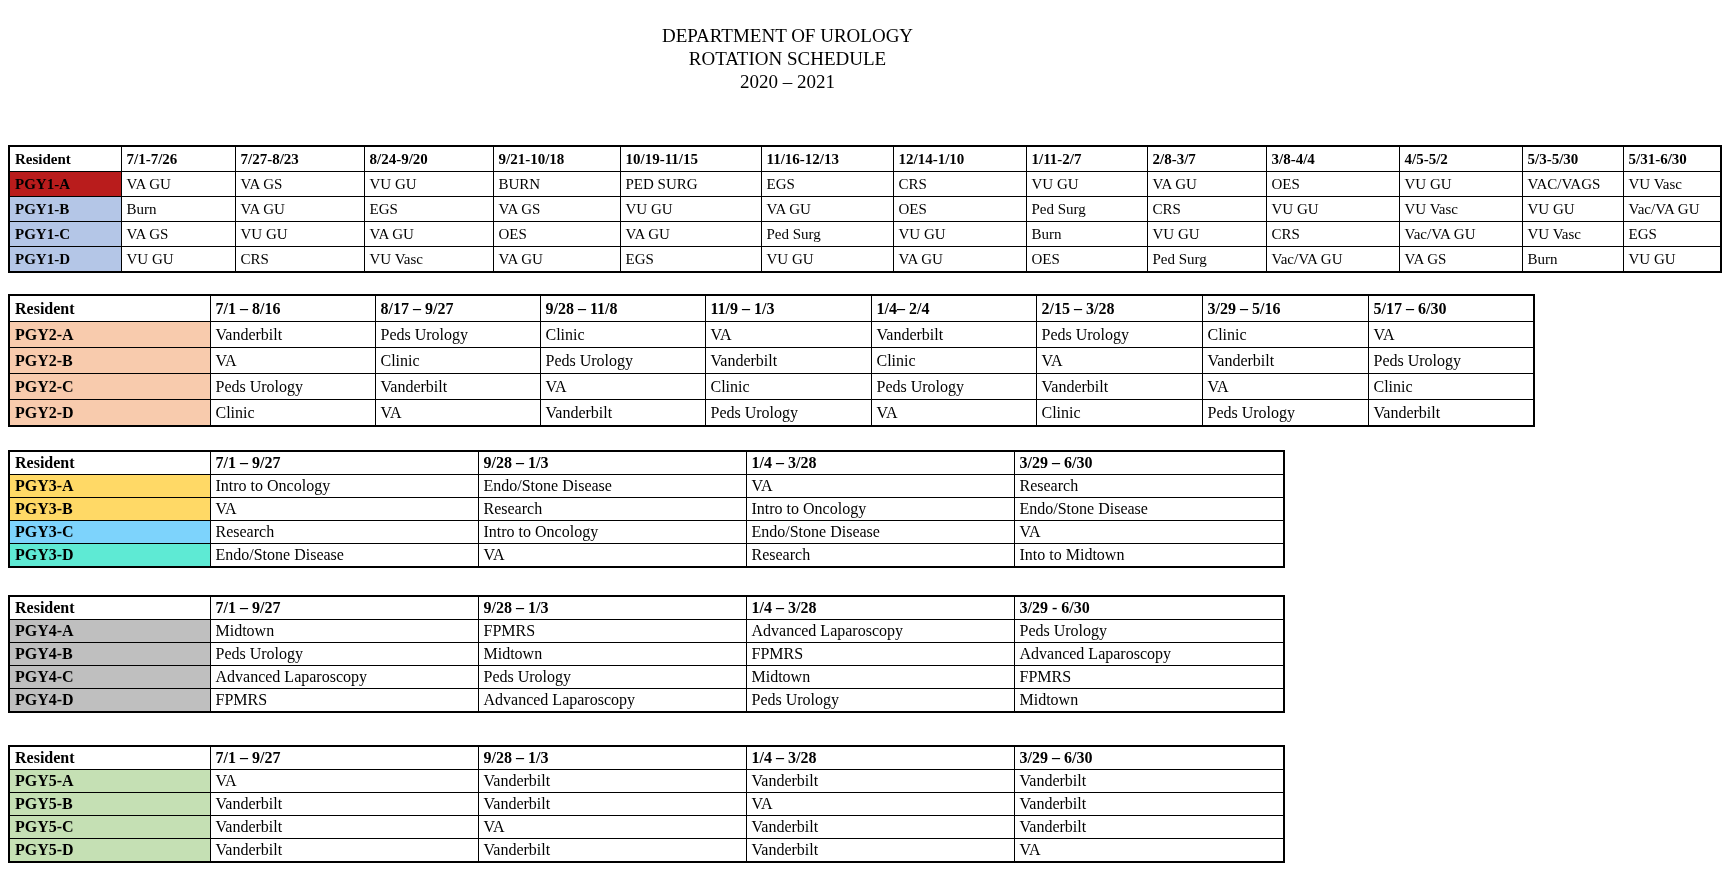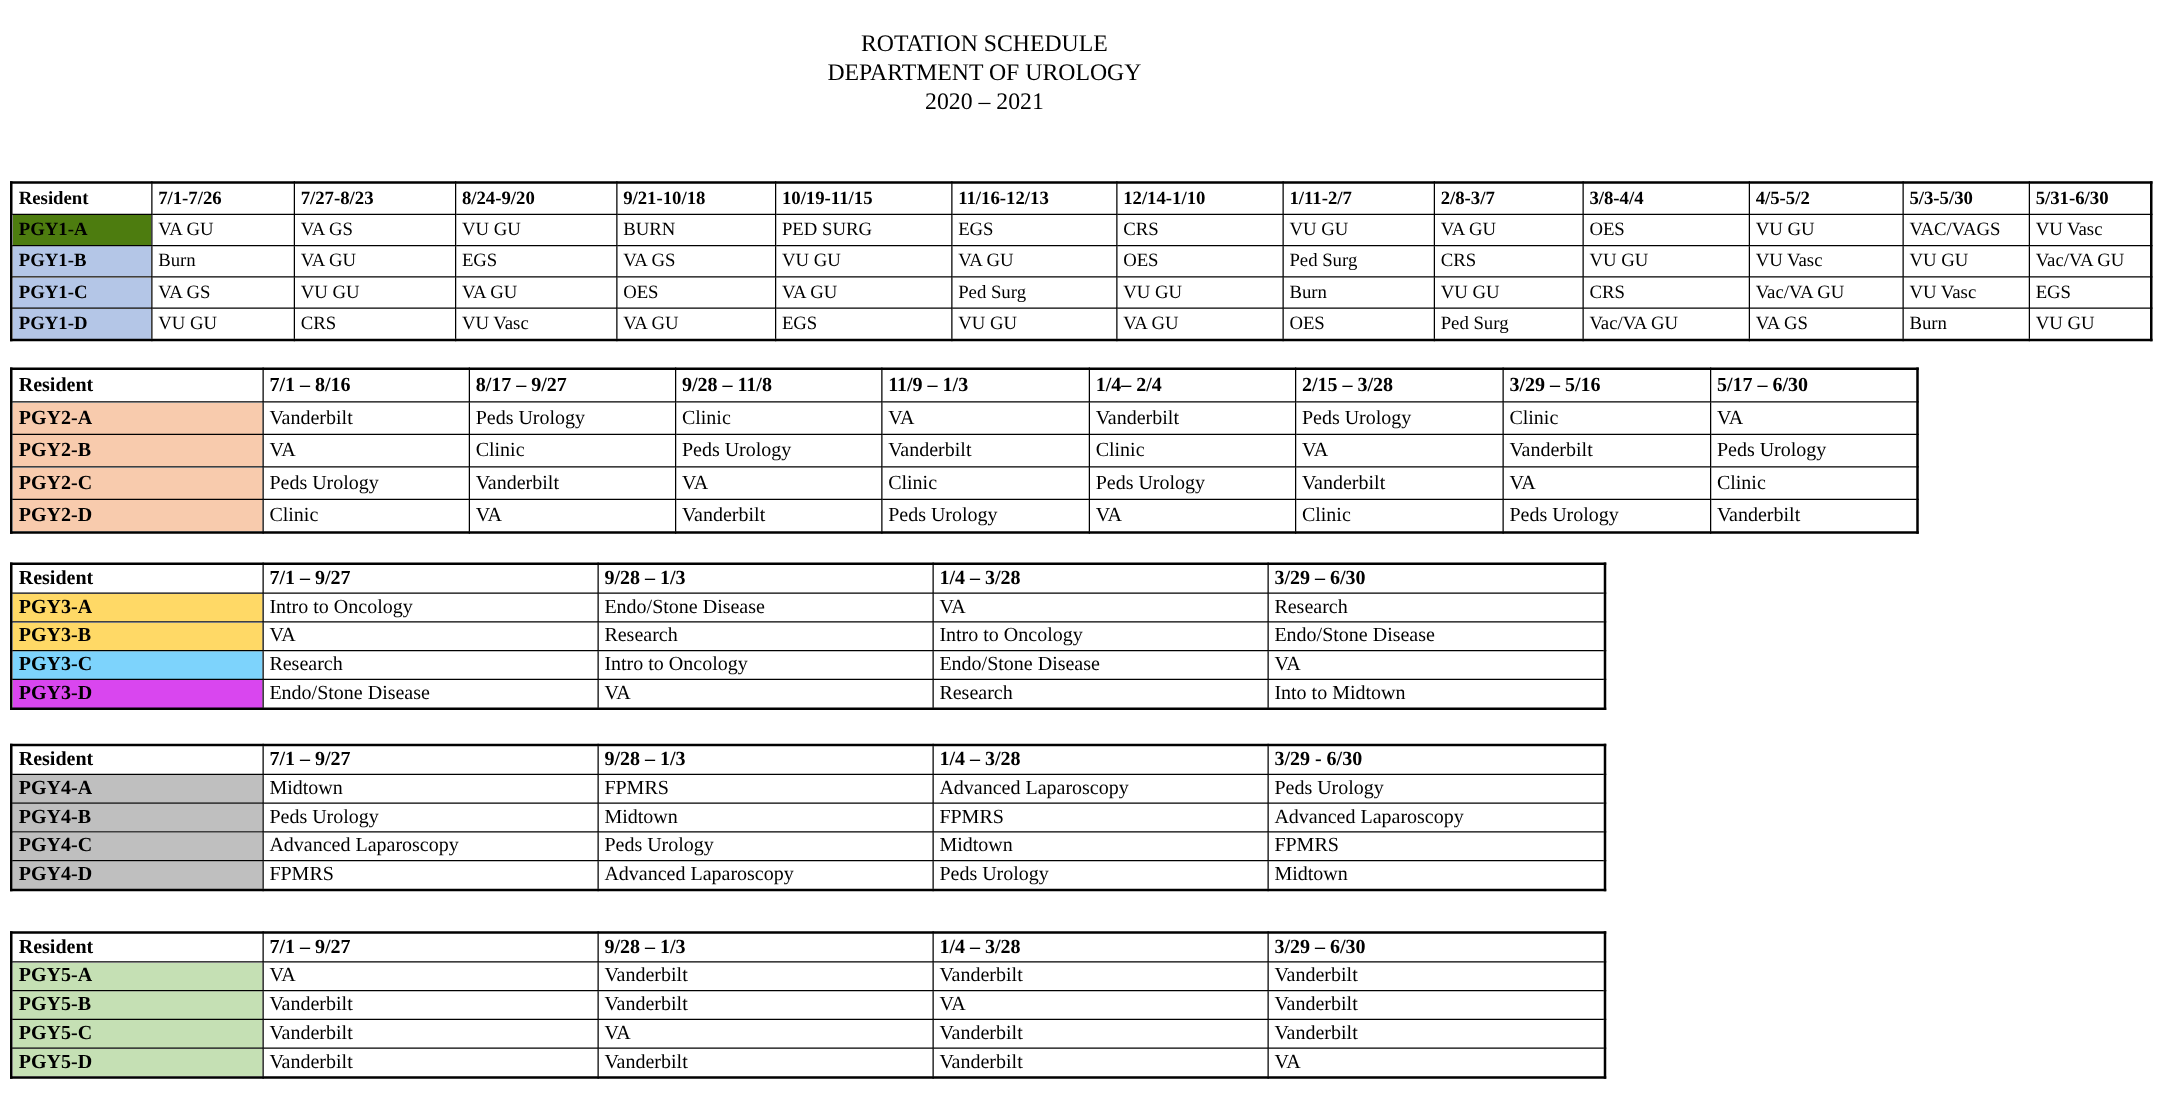--- a/index.html
+++ b/index.html
@@ -28,22 +28,22 @@
   
   .t0{font-size:15px;}  .t0 th,.t0 td{height:24px;}
   .t1x{font-size:16px;} .t1x th,.t1x td{height:25px;}
   .t2x,.t3x,.t4x{font-size:16px;}
   .t2x th,.t2x td,.t3x th,.t3x td,.t4x th,.t4x td{height:22px;}
 </style>
 </head>
 <body>
 
 <header class="doc-title">
+  <div>DEPARTMENT OF UROLOGY</div>
   <div>ROTATION SCHEDULE</div>
-  <div>DEPARTMENT OF UROLOGY</div>
   <div>2020 – 2021</div>
 </header>
 
 <table class="sched t0" style="left:8px;  top:145px; width:1712px;">
     <colgroup>
       <col style="width: 112px;">
       <col style="width: 114px;">
       <col style="width: 129px;">
       <col style="width: 129px;">
       <col style="width: 127px;">
@@ -70,21 +70,21 @@
         <th>1/11-2/7</th>
         <th>2/8-3/7</th>
         <th>3/8-4/4</th>
         <th>4/5-5/2</th>
         <th>5/3-5/30</th>
         <th>5/31-6/30</th>
       </tr>
     </thead>
     <tbody>
       <tr>
-        <td class="label" style="background: #4d7c0f;">PGY1-A</td>
+        <td class="label" style="background: #b91c1c;">PGY1-A</td>
         <td>VA GU</td>
         <td>VA GS</td>
         <td>VU GU</td>
         <td>BURN</td>
         <td>PED SURG</td>
         <td>EGS</td>
         <td>CRS</td>
         <td>VU GU</td>
         <td>VA GU</td>
         <td>OES</td>
@@ -247,21 +247,21 @@
         <td>Endo/Stone Disease</td>
       </tr>
       <tr>
         <td class="label" style="background: #7dd3fc;">PGY3-C</td>
         <td>Research</td>
         <td>Intro to Oncology</td>
         <td>Endo/Stone Disease</td>
         <td>VA</td>
       </tr>
       <tr>
-        <td class="label" style="background: #d946ef;">PGY3-D</td>
+        <td class="label" style="background: #5eead4;">PGY3-D</td>
         <td>Endo/Stone Disease</td>
         <td>VA</td>
         <td>Research</td>
         <td>Into to Midtown</td>
       </tr>
     </tbody>
   </table>
 <table class="sched t3x" style="left:8px;  top:595px; width:1275px;">
     <colgroup>
       <col style="width: 201px;">

